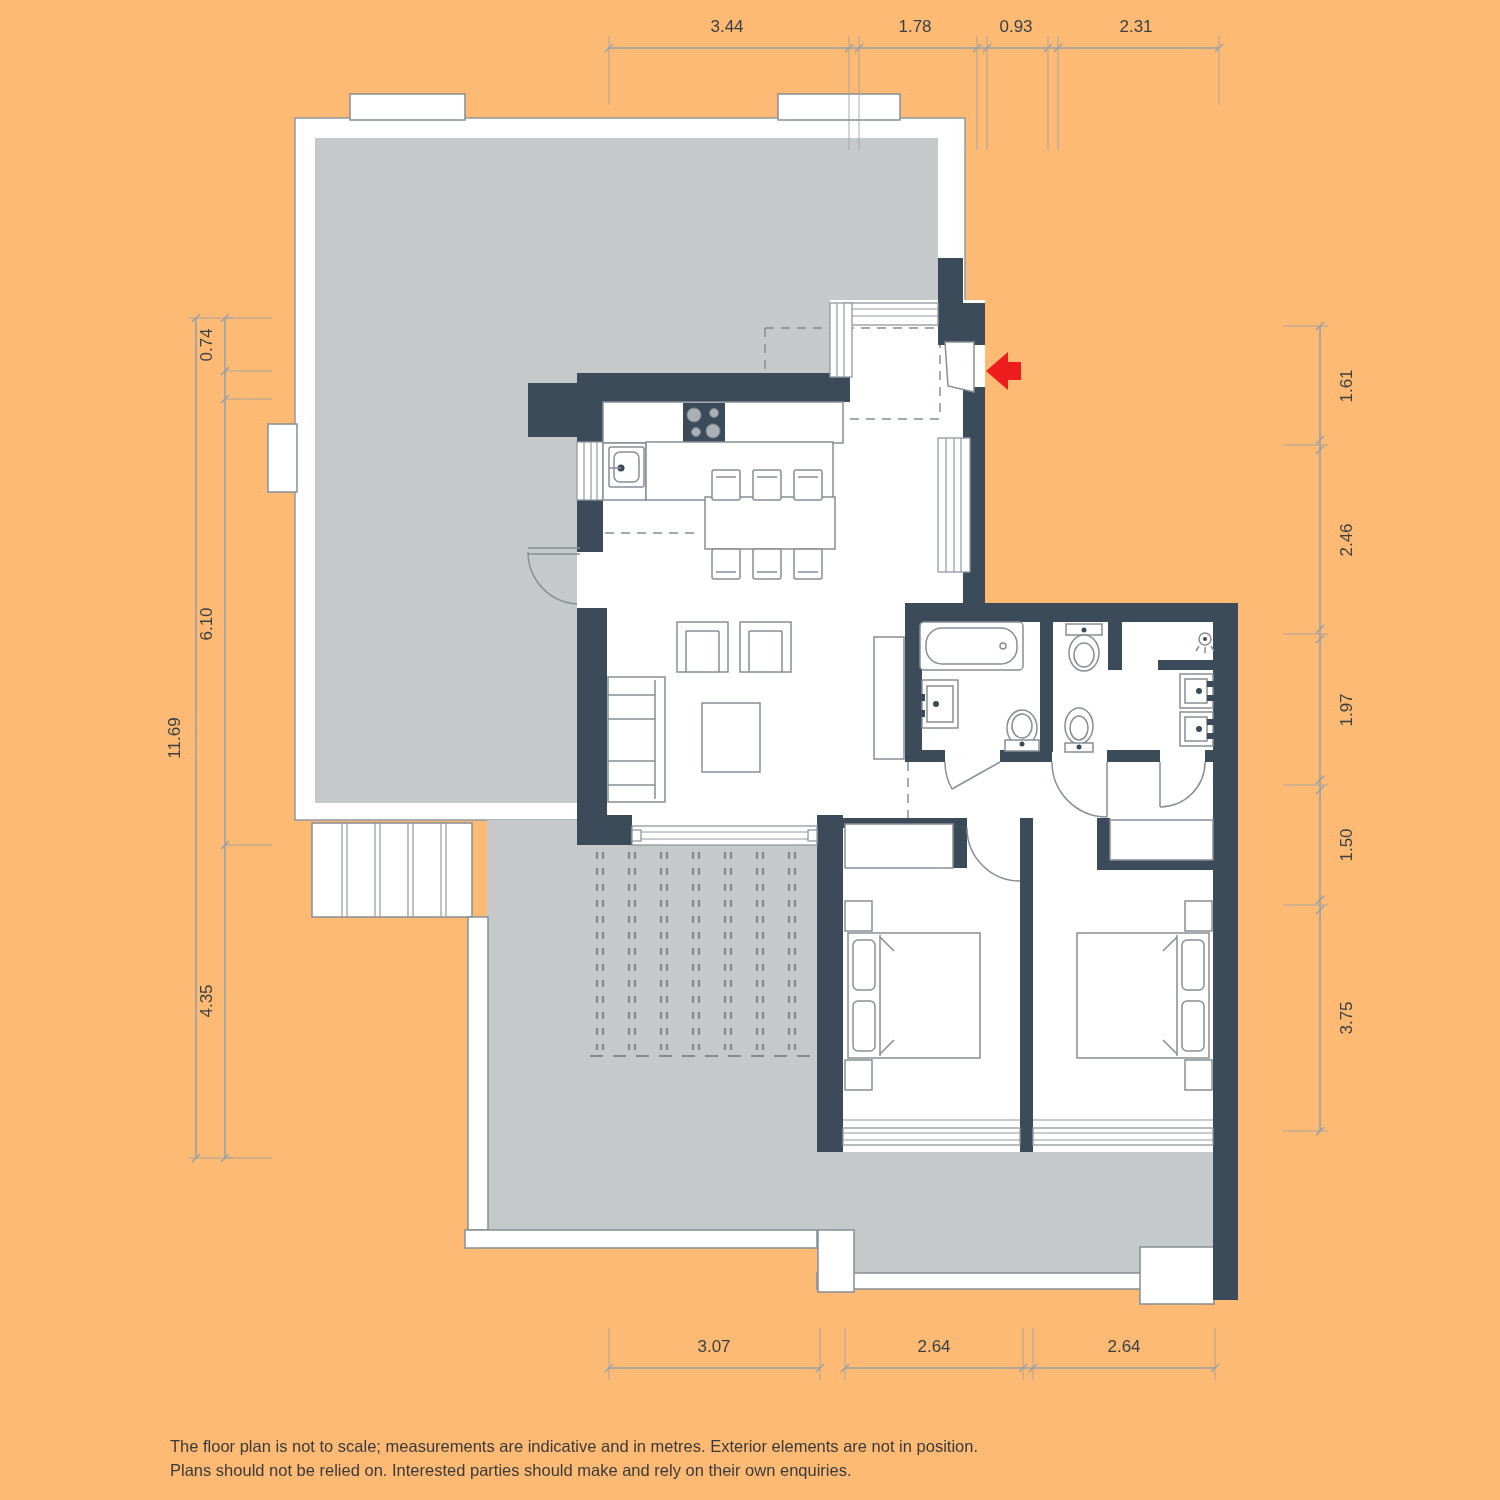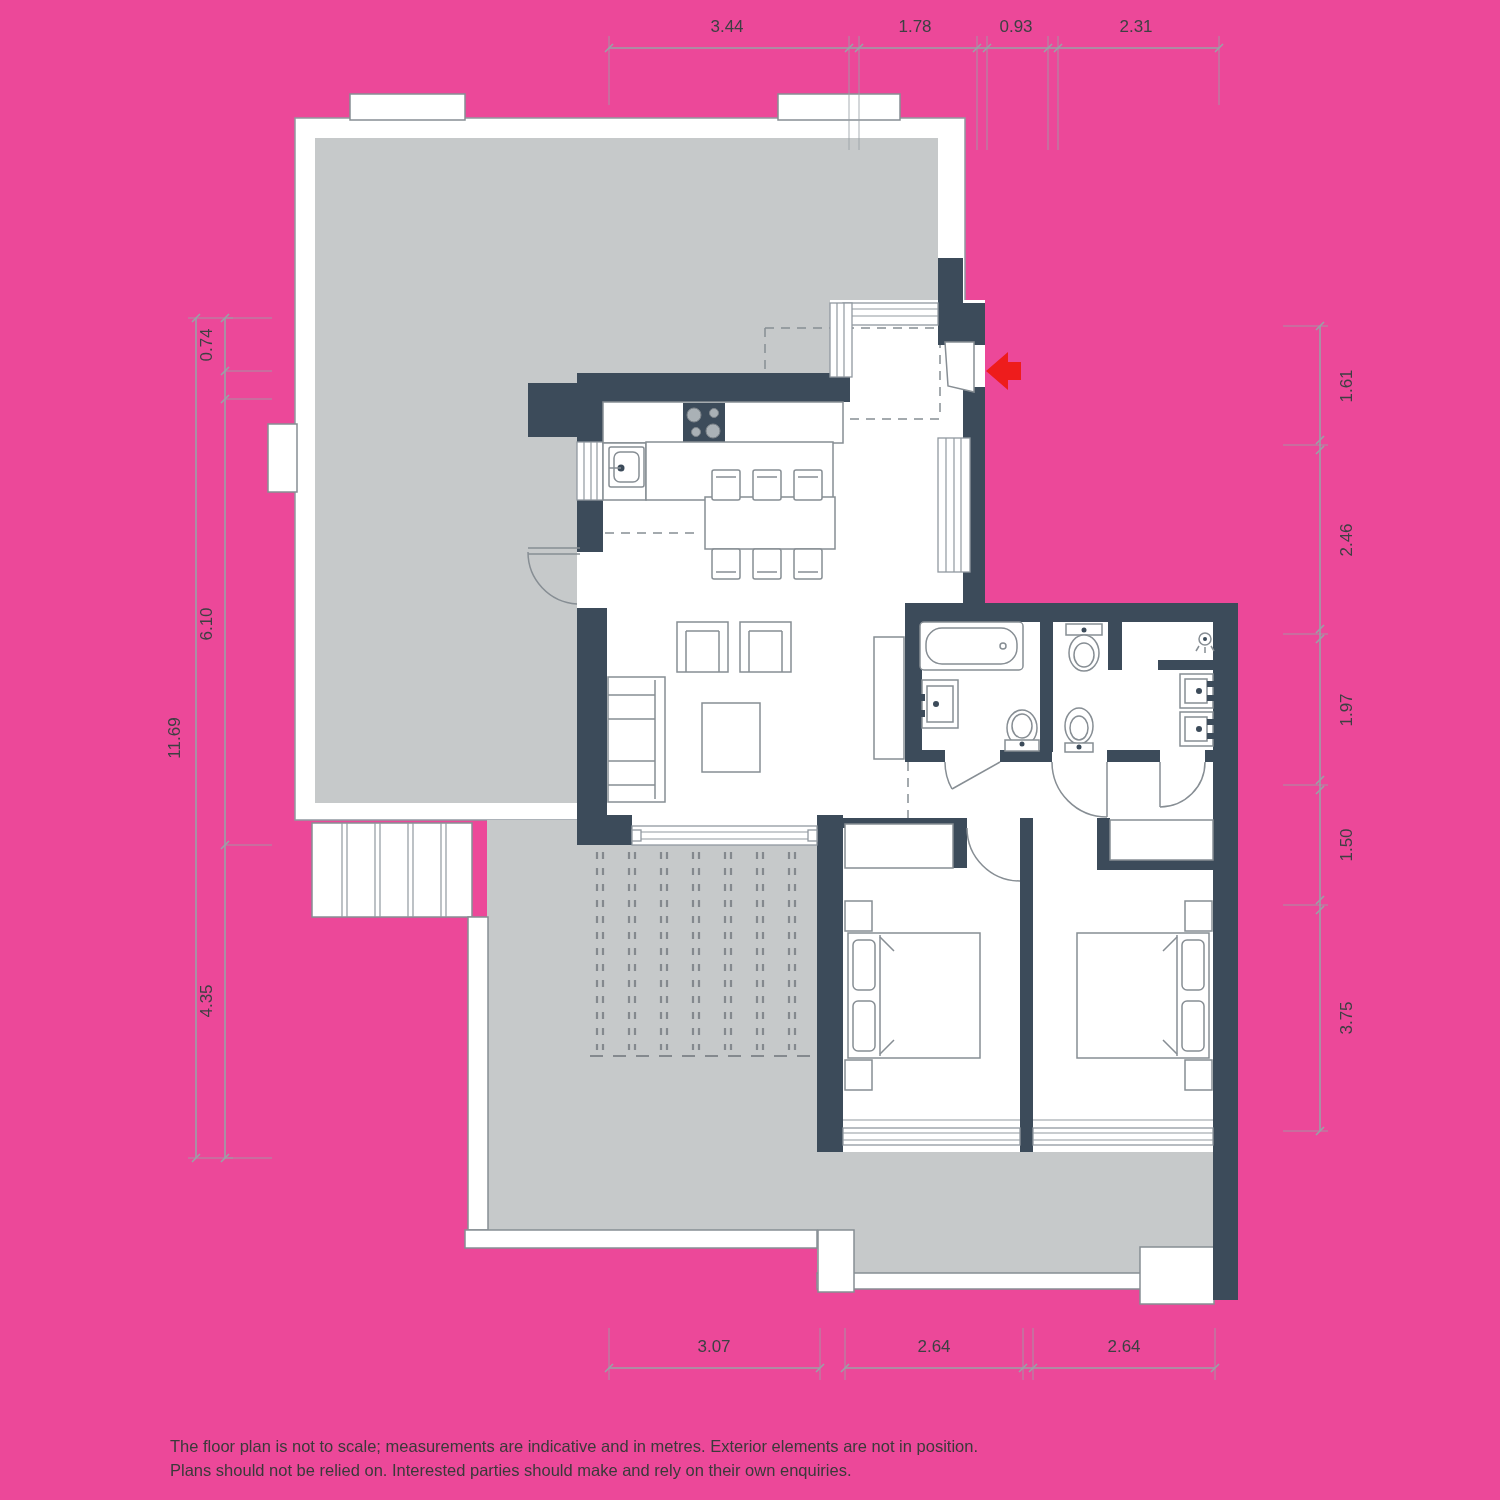--- a/index.html
+++ b/index.html
@@ -1,16 +1,16 @@
 <!DOCTYPE html>
 <html style="--wall: #3c4b5a; --terrace: #c6c9ca; --outline: #9199a0; --furnline: #878e94; --dimline: #9aa1a7; --inktext: #3d4043; --arrow: #ee1c1c;"><head>
 <meta charset="utf-8">
 <style>
   html,body{margin:0;padding:0;background:#fff;}
-  .page{width:1500px;height:1500px;position:relative;background:#ec4899;}
+  .page{width:1500px;height:1500px;position:relative;background:#fdba74;}
   svg{display:block;}
   .wall{fill:var(--wall);stroke:none;}
   .gray{fill:var(--terrace);stroke:none;}
   .wt{fill:#fff;stroke:var(--outline);stroke-width:1.5;}
   .fl{fill:none;stroke:var(--furnline);stroke-width:1.5;}
   .flw{fill:#fff;stroke:var(--furnline);stroke-width:1.5;}
   .win{fill:#fff;stroke:var(--outline);stroke-width:1.3;}
   .winln{fill:none;stroke:var(--outline);stroke-width:1.2;}
   .dash{fill:none;stroke:var(--furnline);stroke-width:1.5;stroke-dasharray:9 7;}
   .deck{fill:none;stroke:#84898e;stroke-width:2.2;stroke-dasharray:7 9;}

